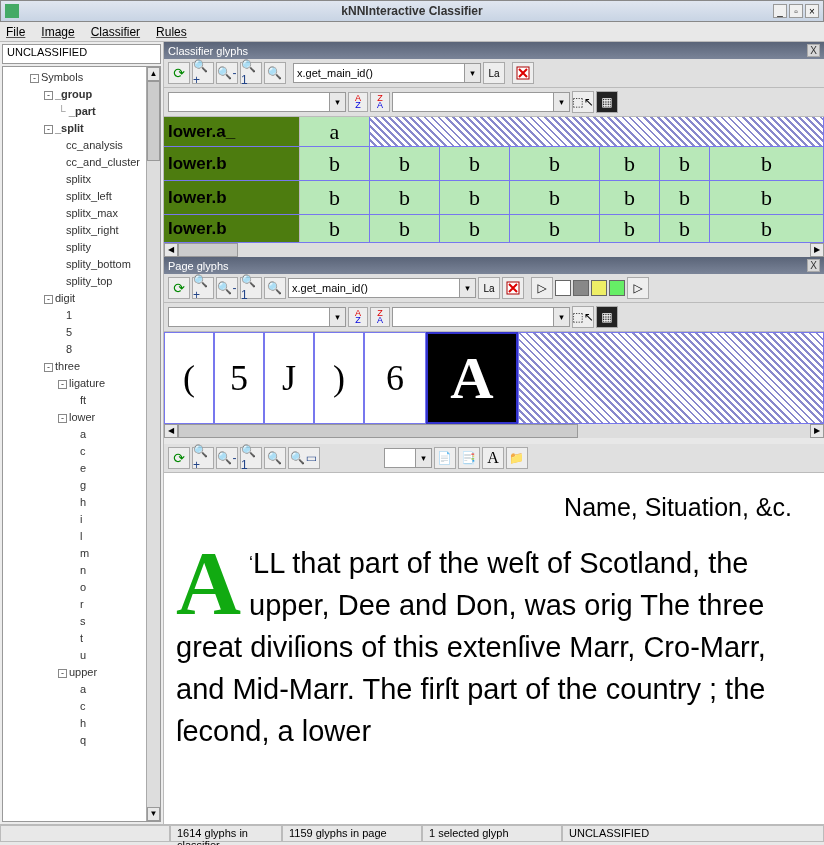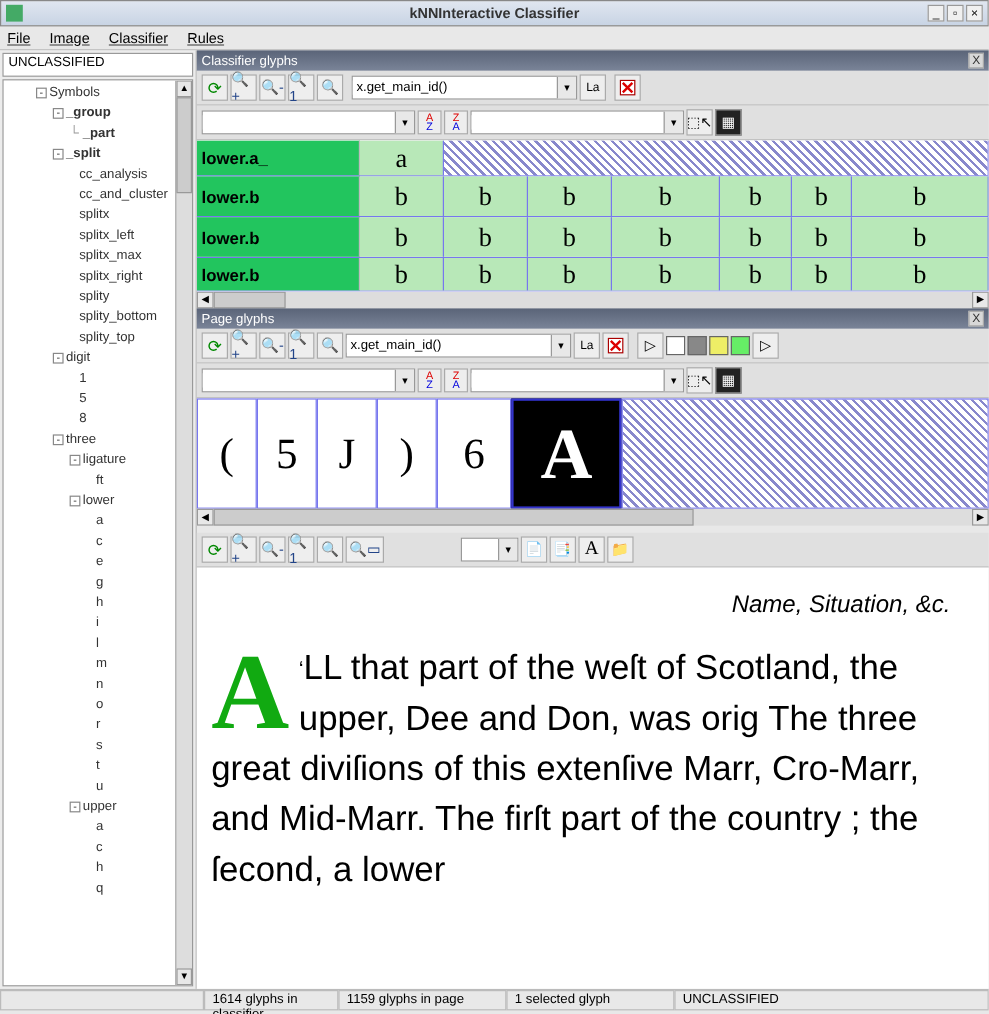--- a/index.html
+++ b/index.html
@@ -33,34 +33,34 @@
 
 .toolbar { background: #e0e0e0; border-bottom: 1px solid #bbb; padding: 3px 4px; display: flex; align-items: center; gap: 2px; flex-wrap: wrap; }
 .tbtn { width: 22px; height: 22px; border: 1px solid #aaa; background: #eee; display: flex; align-items: center; justify-content: center; font-size: 12px; }
 .tsep { width: 3px; }
 .combo { height: 20px; border: 1px solid #999; background: #fff; display: flex; align-items: center; }
 .combo input { border: none; outline: none; font-size: 11px; padding: 0 3px; }
 .combo .dd { width: 16px; border-left: 1px solid #999; background: #e8e8e8; text-align: center; font-size: 9px; line-height: 18px; }
 
 .grid { background: #fff; position: relative; }
 .gridrow { display: flex; border-bottom: 1px solid #77e; }
-.rowhdr { width: 136px; background: #22c55e; border-right: 1px solid #bbb; font-size: 14px; font-weight: bold; padding: 4px; display: flex; align-items: center; }
+.rowhdr { width: 136px; background: #4d7c0f; border-right: 1px solid #bbb; font-size: 17px; font-weight: bold; padding: 4px; display: flex; align-items: center; }
 .cell { border-right: 1px solid #77e; background: #b8e8b8; display: flex; align-items: center; justify-content: center; font-family: Georgia, serif; font-size: 22px; }
 .hatched { background: repeating-linear-gradient(45deg,#fff,#fff 3px,#88c 3px,#88c 5px); }
 .hscroll { height: 14px; background: #ddd; display: flex; }
 .hscroll .btn { width: 14px; border: 1px solid #999; background: #e8e8e8; font-size: 8px; text-align: center; line-height: 12px; }
 .hscroll .track { flex: 1; }
 .hscroll .thumb { width: 60px; background: #ccc; border: 1px solid #999; }
 
 .pageglyphs-grid { background: #fff; display: flex; height: 92px; }
 .pgcell { border: 1px solid #77e; display: flex; align-items: center; justify-content: center; font-family: Georgia, serif; font-size: 36px; }
 .bigA { background: #000; color: #fff; font-size: 60px; font-weight: bold; border: 2px solid #33c; }
 
 .docview { flex: 1; background: #fff; padding: 20px 12px 0 12px; font-family: Georgia, 'Times New Roman', serif; overflow: hidden; }
-.docview .hdr { text-align: right; font-style: italic; font-size: 20px; padding-right: 20px; }
+.docview .hdr { text-align: right; font-size: 25px; padding-right: 20px; }
 .docview .body { font-size: 29px; line-height: 42px; margin-top: 20px; }
 .dropcap { float: left; font-size: 90px; line-height: 72px; color: #1a1; font-weight: bold; margin-right: 8px; margin-top: 6px; font-family: Georgia, serif; }
 
 .statusbar { height: 18px; background: #e8e8e8; border-top: 1px solid #bbb; display: flex; font-size: 11px; }
 .statusbar div { border: 1px solid #bbb; padding: 1px 6px; margin: 0; }
 
 .sortbtn { width: 20px; height: 20px; border: 1px solid #aaa; background: #eee; font-size: 9px; display: flex; flex-direction: column; align-items: center; justify-content: center; line-height: 7px; }
 .colorbtn { width: 16px; height: 16px; border: 1px solid #666; }
 .refresh { color: #080; font-size: 14px; }
 .zoom { color: #248; }

